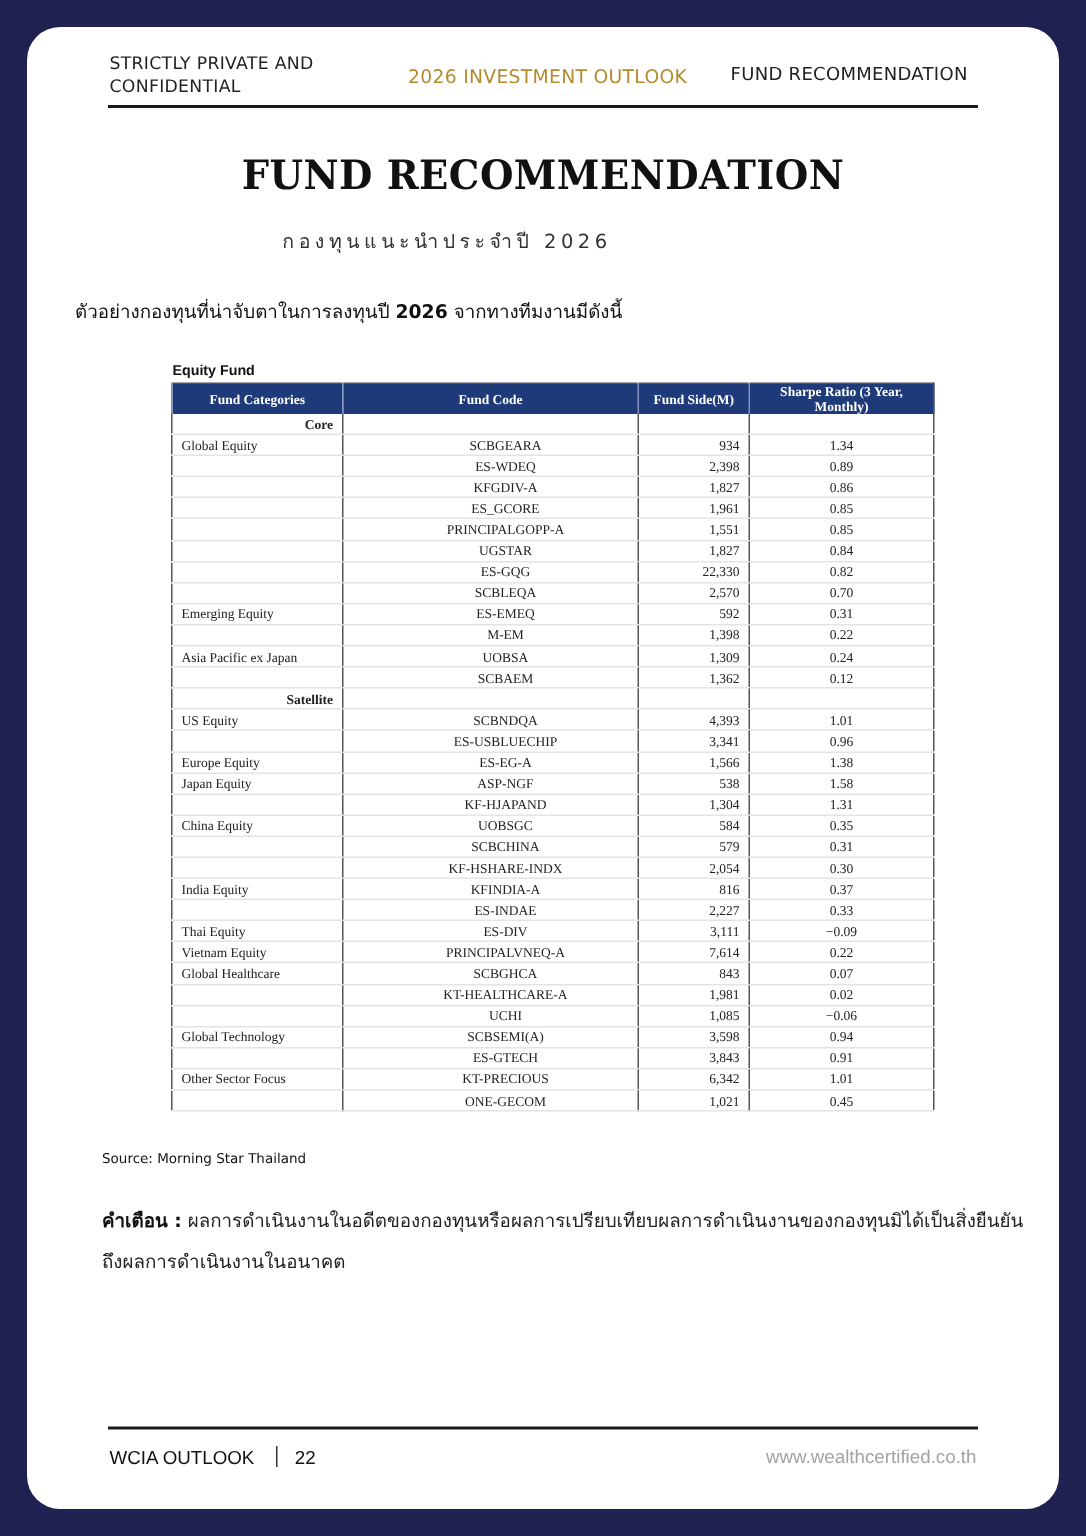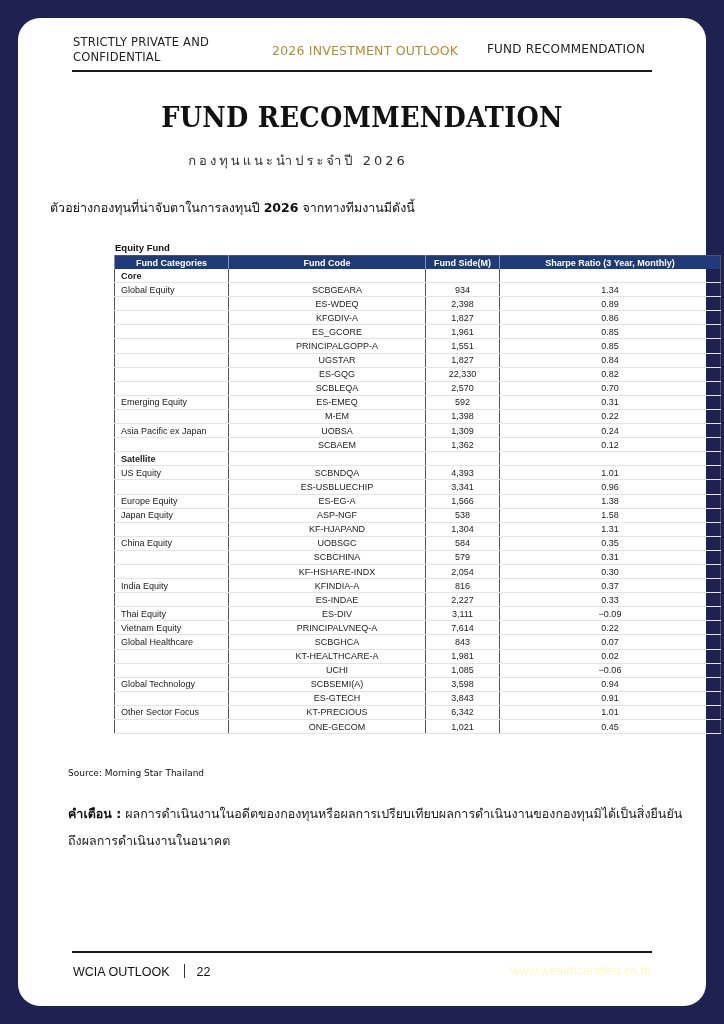--- a/index.html
+++ b/index.html
@@ -33,46 +33,46 @@
       position: absolute; left: 0; width: 596px; top: 150px; text-align: center;
       font-size: 13px; letter-spacing: 3px; color: #333;
     }
     .intro { position: absolute; left: 50px; top: 198px; font-size: 12.5px; color: #111; }
 
     .table-caption {
       position: absolute; left: 115px; top: 242px; font-family: "Liberation Sans", sans-serif;
       font-size: 9.5px; font-weight: bold; color: #111;
     }
     table.fund {
-      position: absolute; left: 114px; top: 255px; width: 607px;
-      border-collapse: collapse; font-family: Liberation Sans, sans-serif; font-size: 9px;
+      position: absolute; left: 114px; top: 255px; width: 509px;
+      border-collapse: collapse; font-family: Liberation Serif, serif; font-size: 9px;
       border: 1.5px solid #555;
     }
     table.fund th {
       background: #1f3a78; color: #fff; font-weight: bold; height: 13px; padding: 0 4px;
       border-left: 1px solid #7f93bd; font-size: 9px;
     }
     table.fund td {
       height: 13.1px; padding: 0 6px; border-bottom: 1px solid #e4e4e4; color: #222; white-space: nowrap;
     }
     table.fund td.c1 { width: 101px; text-align: left; border-right: 1.5px solid #555; }
     table.fund td.c2 { width: 164px; text-align: center; border-right: 1.5px solid #555; padding-left: 26px; }
-    table.fund td.c3 { width: 61px; text-align: center; border-right: 1.5px solid #555; }
+    table.fund td.c3 { width: 61px; text-align: right; border-right: 1.5px solid #555; }
     table.fund td.c4 { text-align: center; }
-    table.fund td.section { font-weight: bold; text-align: left; }
+    table.fund td.section { font-weight: bold; text-align: right; }
 
     .source { position: absolute; left: 68px; top: 768px; font-size: 9px; color: #111; }
     .warning {
       position: absolute; left: 68px; top: 800px; width: 620px; font-size: 12.5px; line-height: 27px; color: #222;
     }
     .warning b { font-weight: bold; color: #111; }
     .ftr-rule { position: absolute; left: 72px; top: 951px; width: 580px; height: 2px; background: #1a1a1a; }
     .ftr-left { position: absolute; left: 73px; top: 964px; font-family: "Liberation Sans", sans-serif; font-size: 12.5px; color: #111; }
     .ftr-sep { display: inline-block; width: 1px; height: 14px; background: #333; margin: 0 12px 0 14px; vertical-align: -2px; }
-    .ftr-right { position: absolute; right: 73px; top: 964px; font-family: "Liberation Sans", sans-serif; font-size: 12.5px; color: #fef9c3; }
+    .ftr-right { position: absolute; right: 73px; top: 964px; font-family: "Liberation Sans", sans-serif; font-size: 12.5px; color: #a3a3a3; }
   </style>
 </head>
 <body>
 
 <div class="card"></div>
 
 <div class="hdr-left">
   <div>STRICTLY PRIVATE AND</div>
   <div>CONFIDENTIAL</div>
 </div>

